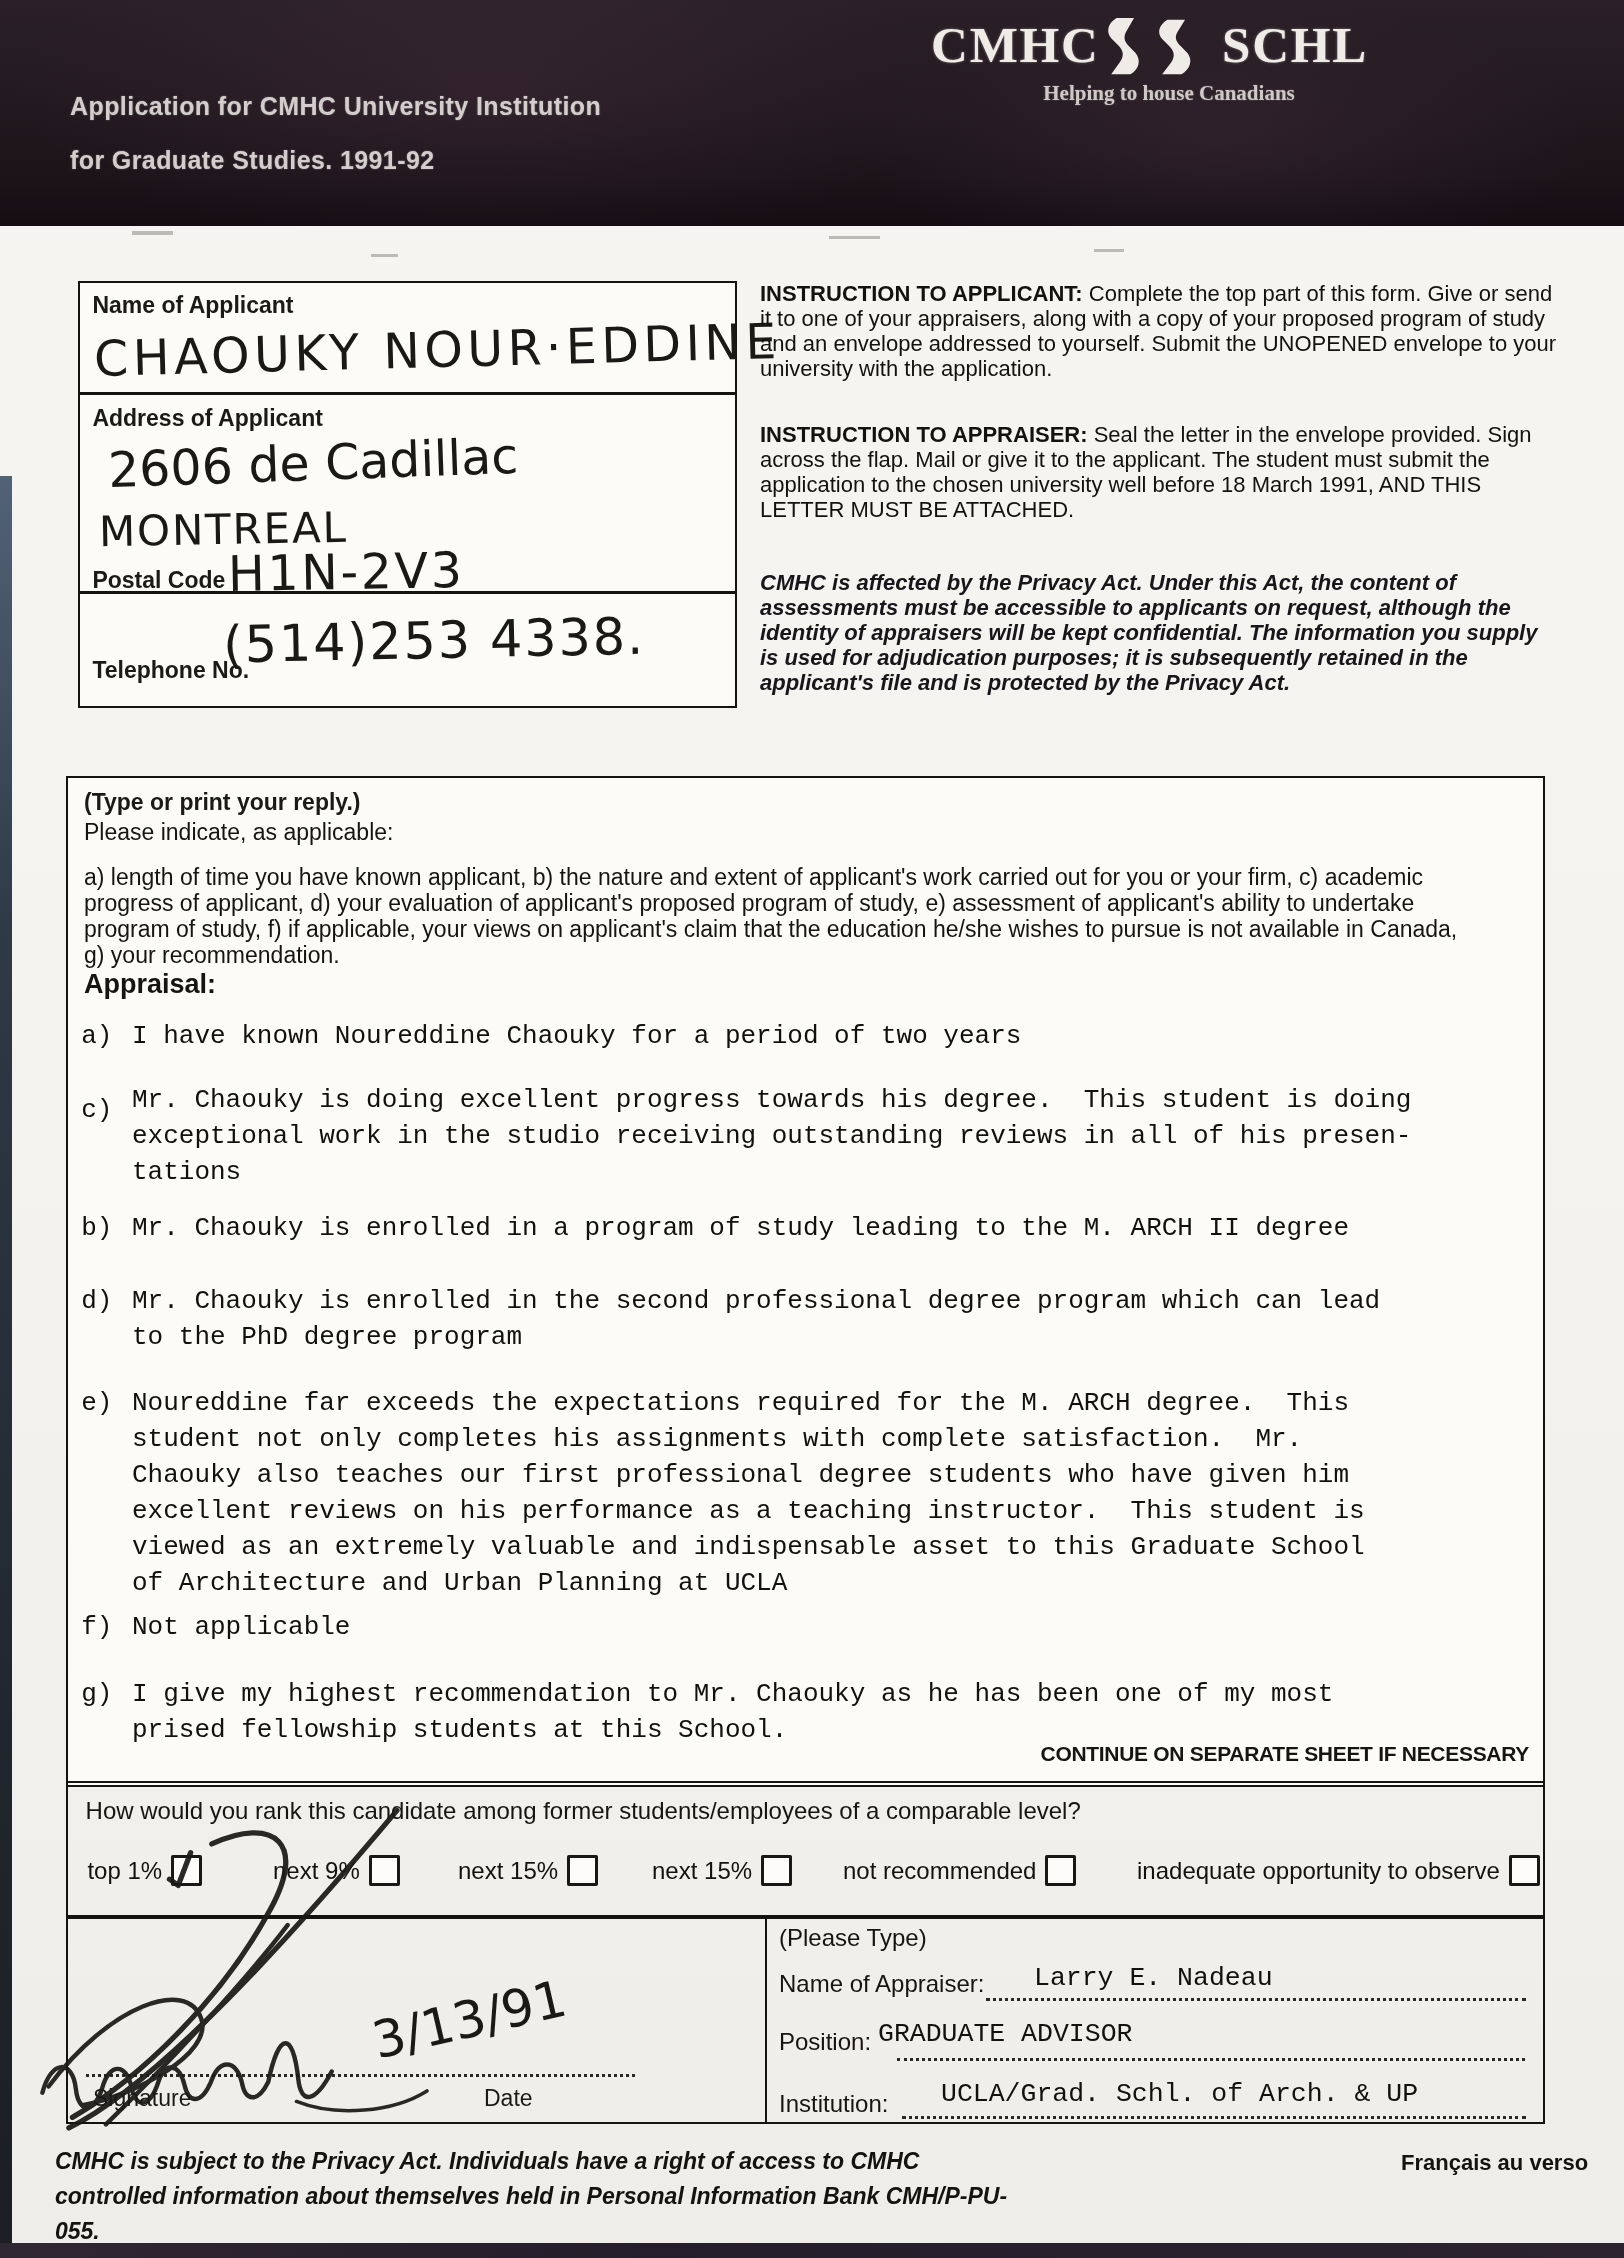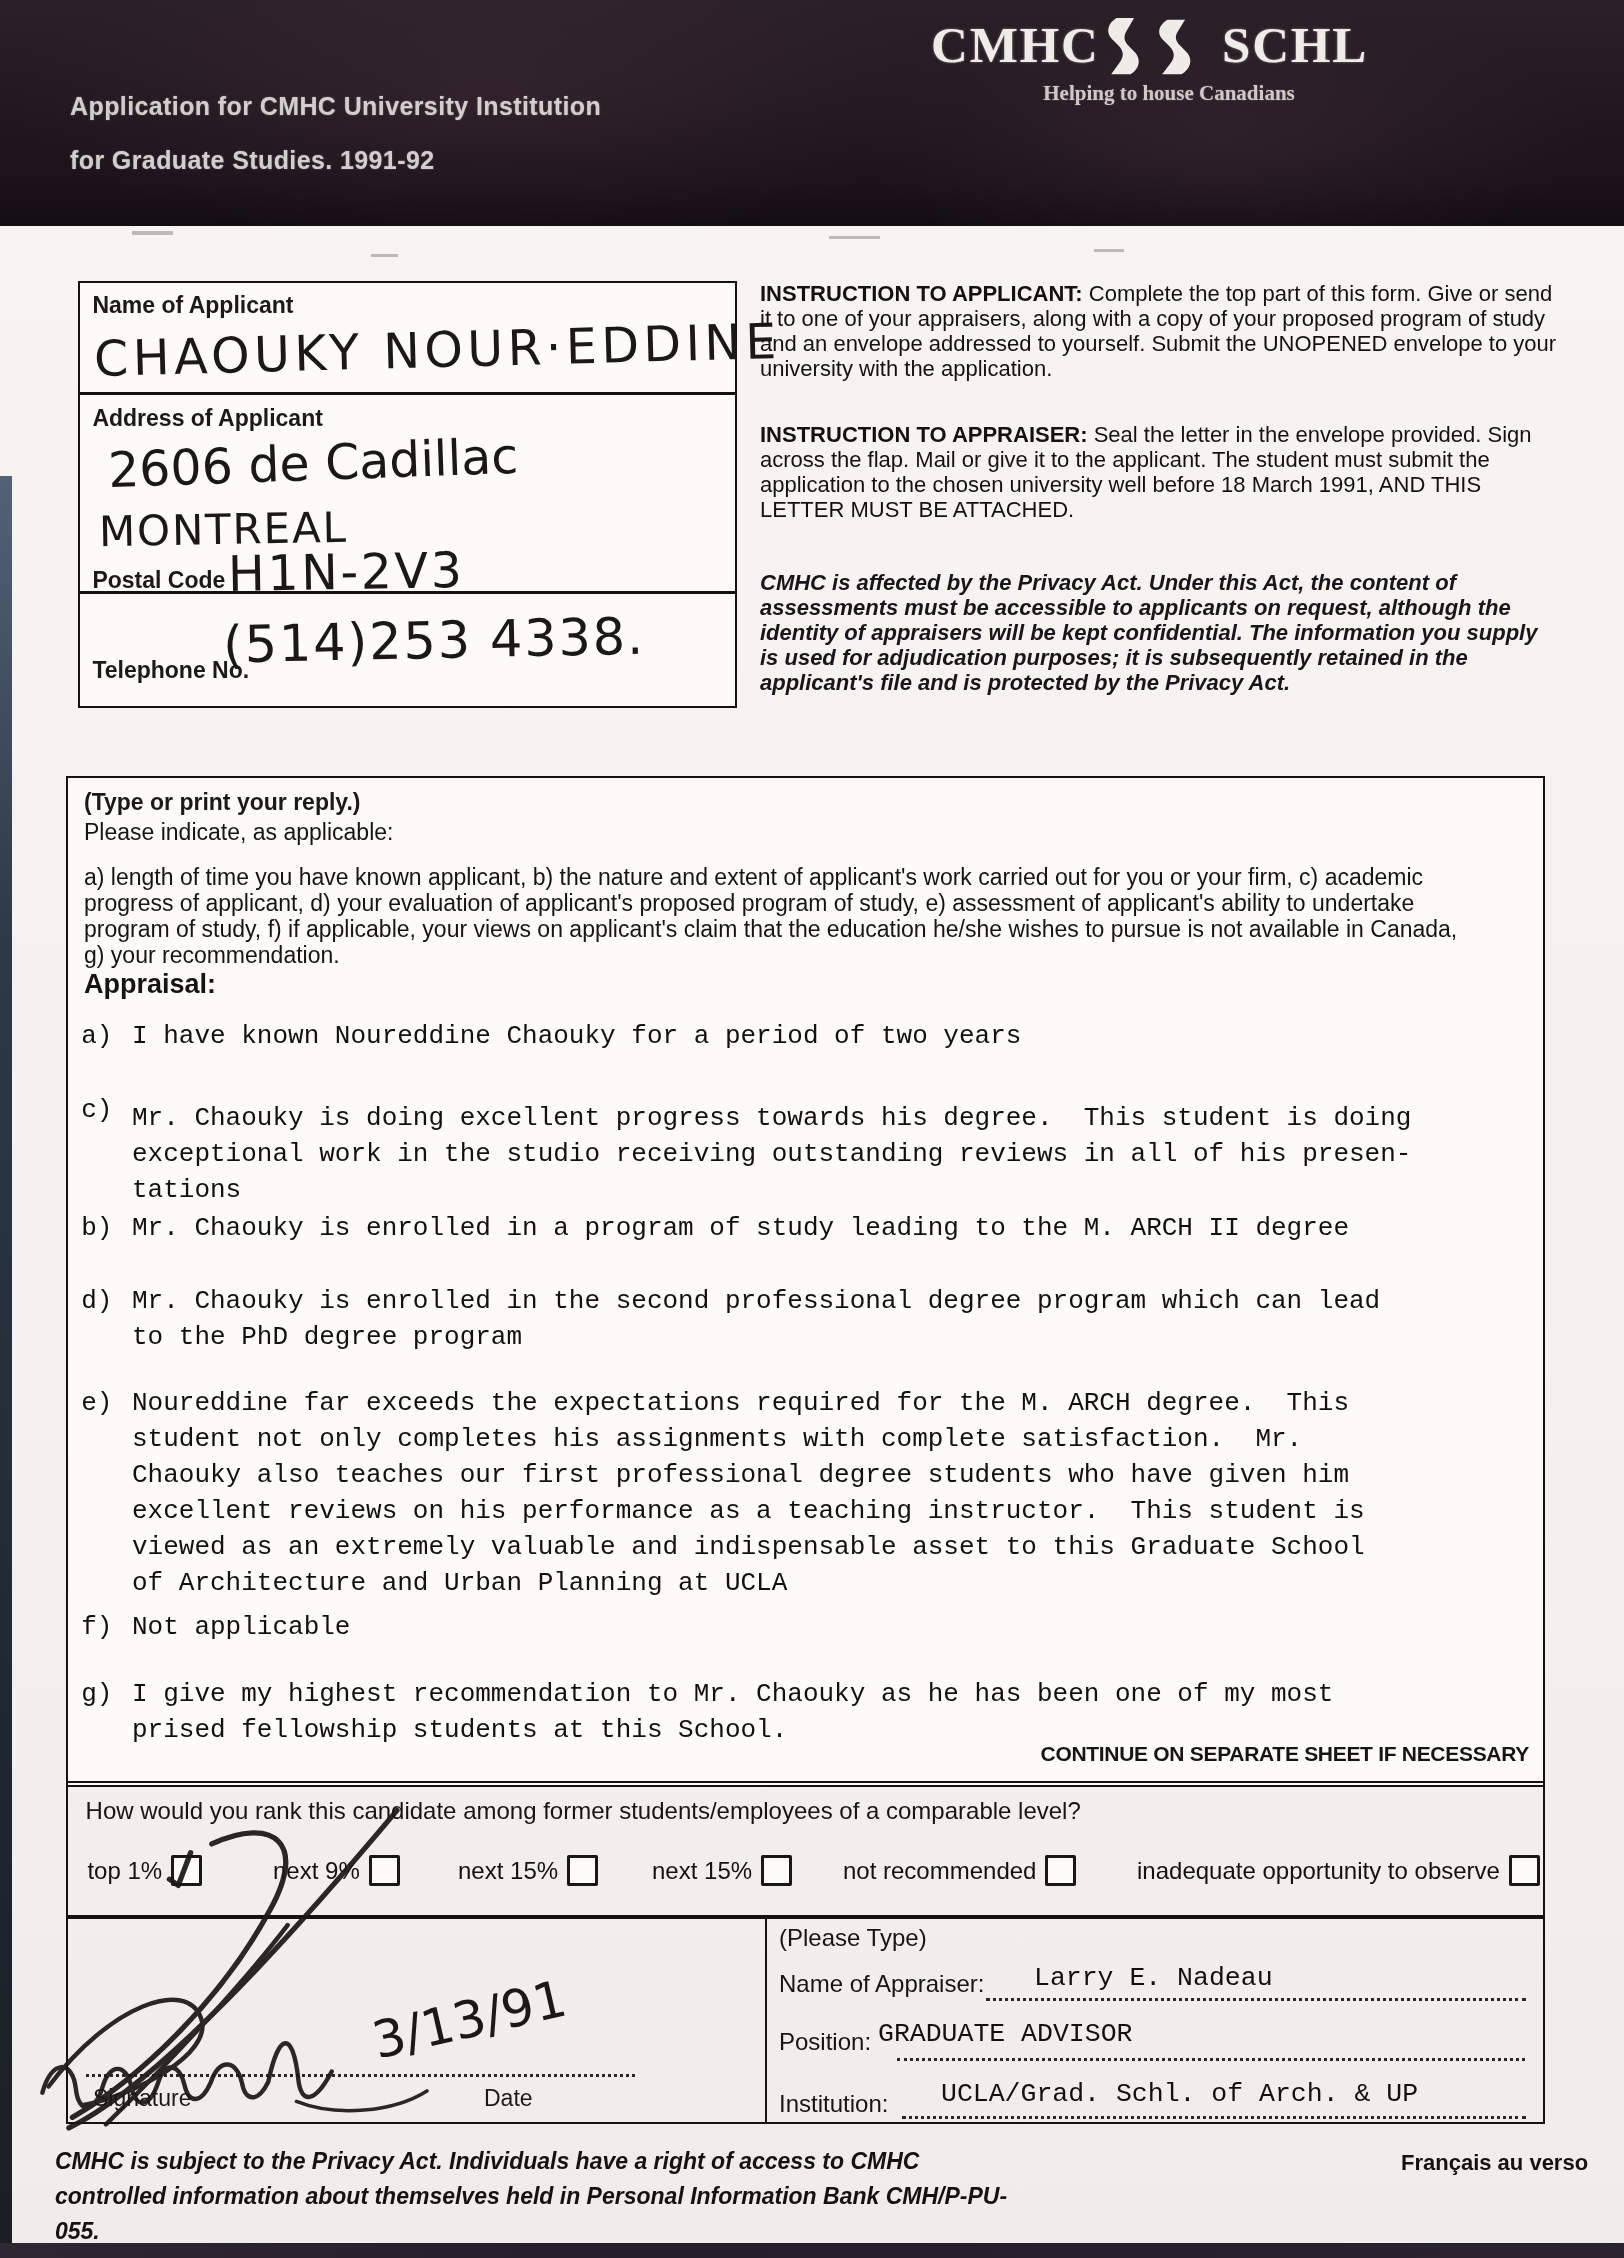--- a/index.html
+++ b/index.html
@@ -97,21 +97,21 @@
     <div class="abs" style="left:16px;top:41px;font-size:23px;">Please indicate, as applicable:</div>
     <div class="abs" style="left:16px;top:86px;width:1387px;font-size:23px;line-height:26px;">a) length of time you have known applicant, b) the nature and extent of applicant's work carried out for you or your firm, c) academic progress of applicant, d) your evaluation of applicant's proposed program of study, e) assessment of applicant's ability to undertake program of study, f) if applicable, your views on applicant's claim that the education he/she wishes to pursue is not available in Canada, g) your recommendation.</div>
     <div class="abs" style="left:16px;top:191px;font-size:27px;font-weight:bold;">Appraisal:</div>
 
     <div>
       <span class="item-id mono" style="top:240px;">a)</span>
       <span class="item-tx mono" style="top:240px;">I have known Noureddine Chaouky for a period of two years</span>
     </div>
     <div>
       <span class="item-id mono" style="top:314px;">c)</span>
-      <span class="item-tx mono" style="top:322px;">Mr. Chaouky is doing excellent progress towards his degree.  This student is doing
+      <span class="item-tx mono" style="top:304px;">Mr. Chaouky is doing excellent progress towards his degree.  This student is doing
 exceptional work in the studio receiving outstanding reviews in all of his presen-
 tations</span>
     </div>
     <div>
       <span class="item-id mono" style="top:432px;">b)</span>
       <span class="item-tx mono" style="top:432px;">Mr. Chaouky is enrolled in a program of study leading to the M. ARCH II degree</span>
     </div>
     <div>
       <span class="item-id mono" style="top:505px;">d)</span>
       <span class="item-tx mono" style="top:505px;">Mr. Chaouky is enrolled in the second professional degree program which can lead

